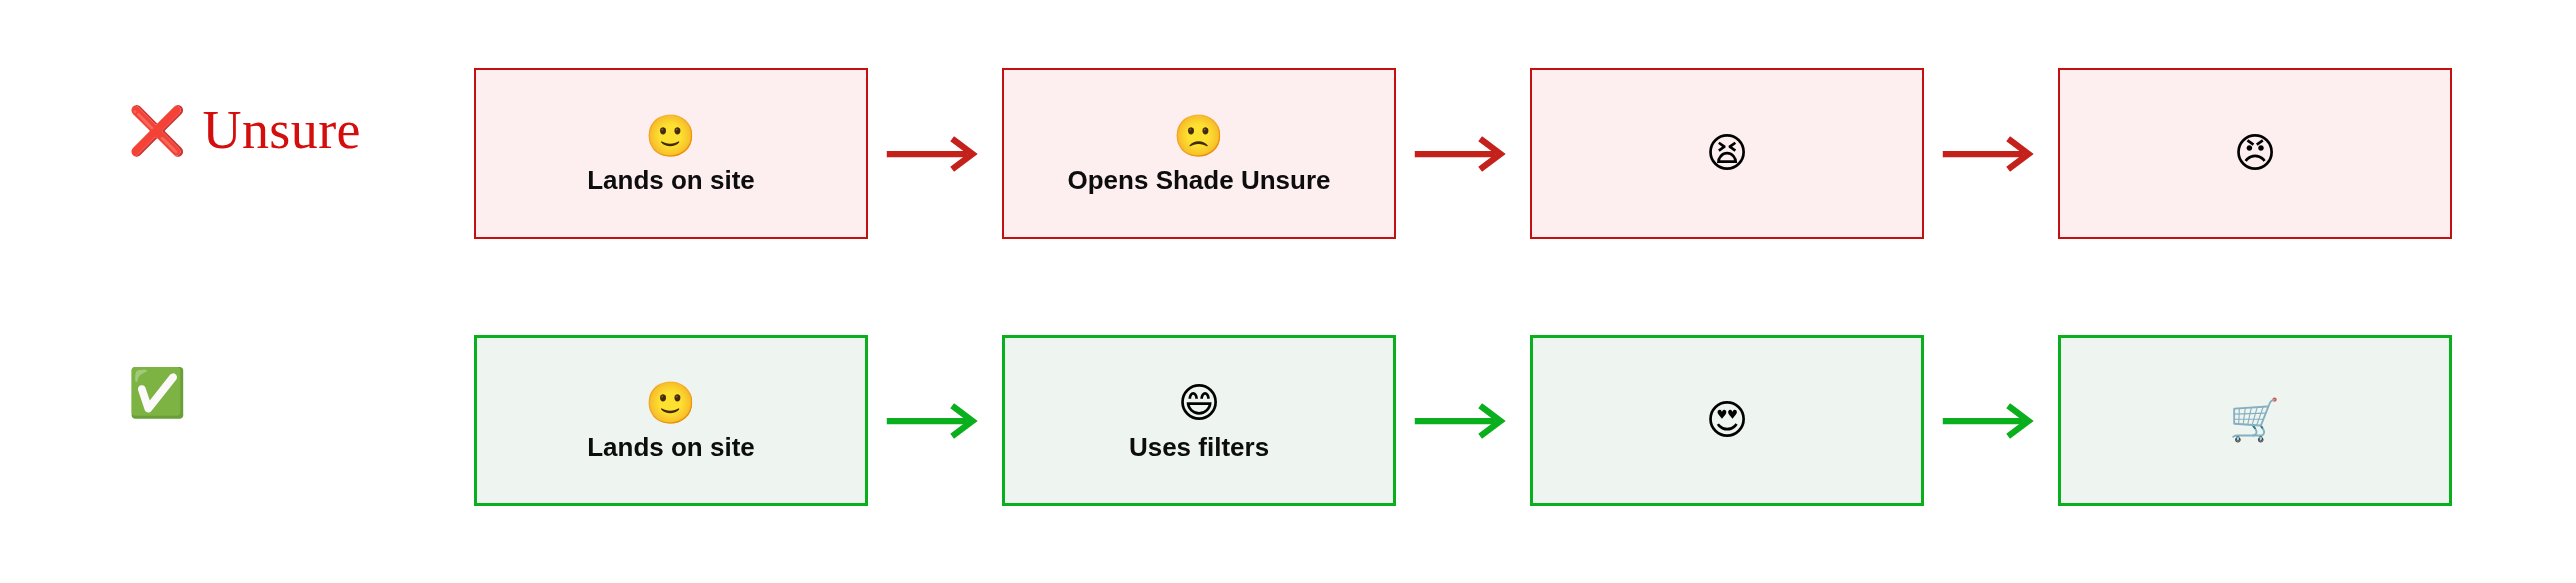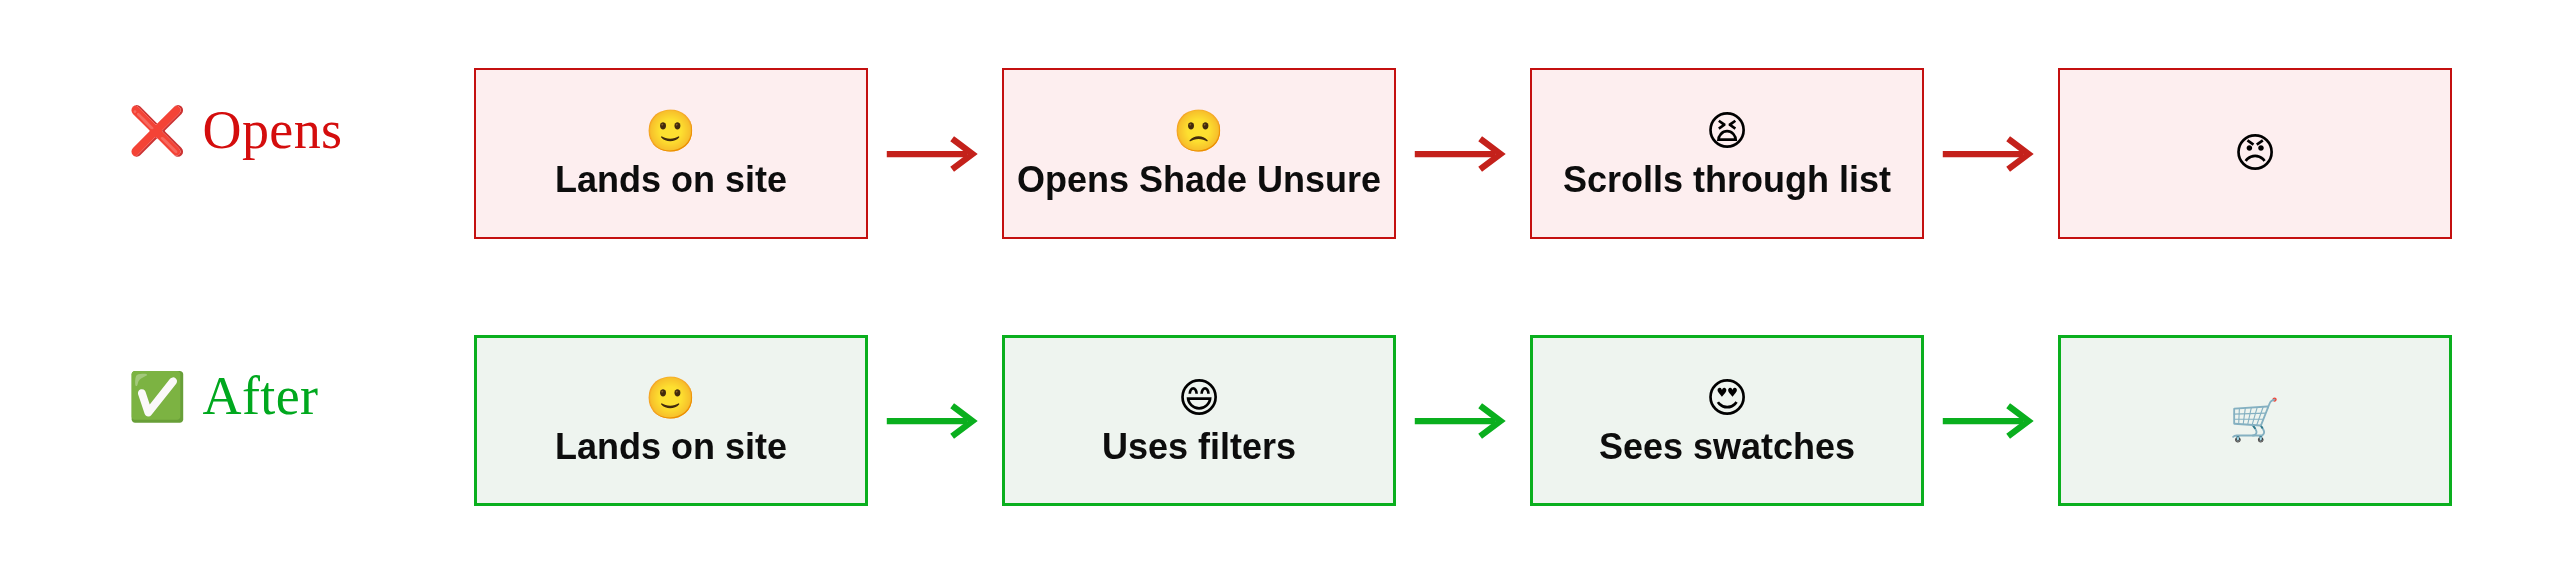--- a/index.html
+++ b/index.html
@@ -83,21 +83,21 @@
     font-size: 41px;
     line-height: 1;
     height: 48px;
     display: flex;
     align-items: center;
     justify-content: center;
   }
   .card-label {
     font-family: "Liberation Sans", sans-serif;
     font-weight: bold;
-    font-size: 36px;
+    font-size: 26px;
     line-height: 1.1;
     color: #0d0d0d;
     text-align: left;
     white-space: nowrap;
   }
 
   
   .arrow {
     width: 134px;
     height: 171px;
@@ -108,21 +108,21 @@
   }
   .arrow svg { display: block; }
 </style>
 </head>
 <body>
 
 <div class="canvas">
 
   <div class="row-label row-label-before">
     <span class="label-badge">❌</span>
-    <span class="label-text before">Opens</span>
+    <span class="label-text before">Unsure</span>
   </div>
 
   <div class="track track-before">
 
     <div class="card card-before">
       <span class="card-emoji">🙂</span>
       <span class="card-label">Lands on site</span>
     </div>
 
     <div class="arrow">
@@ -139,39 +139,37 @@
 
     <div class="arrow">
       <svg width="100" height="36" viewBox="0 0 112 40" aria-hidden="true">
         <line x1="2" y1="20" x2="92" y2="20" stroke="#c4211b" stroke-width="7"></line>
         <polyline points="78,5 98,20 78,35" fill="none" stroke="#c4211b" stroke-width="7" stroke-linecap="square" stroke-linejoin="miter"></polyline>
       </svg>
     </div>
 
     <div class="card card-before">
       <span class="card-emoji">😫</span>
-      <span class="card-label">Scrolls through list</span>
     </div>
 
     <div class="arrow">
       <svg width="100" height="36" viewBox="0 0 112 40" aria-hidden="true">
         <line x1="2" y1="20" x2="92" y2="20" stroke="#c4211b" stroke-width="7"></line>
         <polyline points="78,5 98,20 78,35" fill="none" stroke="#c4211b" stroke-width="7" stroke-linecap="square" stroke-linejoin="miter"></polyline>
       </svg>
     </div>
 
     <div class="card card-before">
       <span class="card-emoji">😠</span>
     </div>
 
   </div>
 
   <div class="row-label row-label-after">
     <span class="label-badge">✅</span>
-    <span class="label-text after">After</span>
   </div>
 
   <div class="track track-after">
 
     <div class="card card-after">
       <span class="card-emoji">🙂</span>
       <span class="card-label">Lands on site</span>
     </div>
 
     <div class="arrow">
@@ -188,21 +186,20 @@
 
     <div class="arrow">
       <svg width="100" height="36" viewBox="0 0 112 40" aria-hidden="true">
         <line x1="2" y1="20" x2="92" y2="20" stroke="#0aaf1e" stroke-width="7"></line>
         <polyline points="78,5 98,20 78,35" fill="none" stroke="#0aaf1e" stroke-width="7" stroke-linecap="square" stroke-linejoin="miter"></polyline>
       </svg>
     </div>
 
     <div class="card card-after">
       <span class="card-emoji">😍</span>
-      <span class="card-label">Sees swatches</span>
     </div>
 
     <div class="arrow">
       <svg width="100" height="36" viewBox="0 0 112 40" aria-hidden="true">
         <line x1="2" y1="20" x2="92" y2="20" stroke="#0aaf1e" stroke-width="7"></line>
         <polyline points="78,5 98,20 78,35" fill="none" stroke="#0aaf1e" stroke-width="7" stroke-linecap="square" stroke-linejoin="miter"></polyline>
       </svg>
     </div>
 
     <div class="card card-after">

